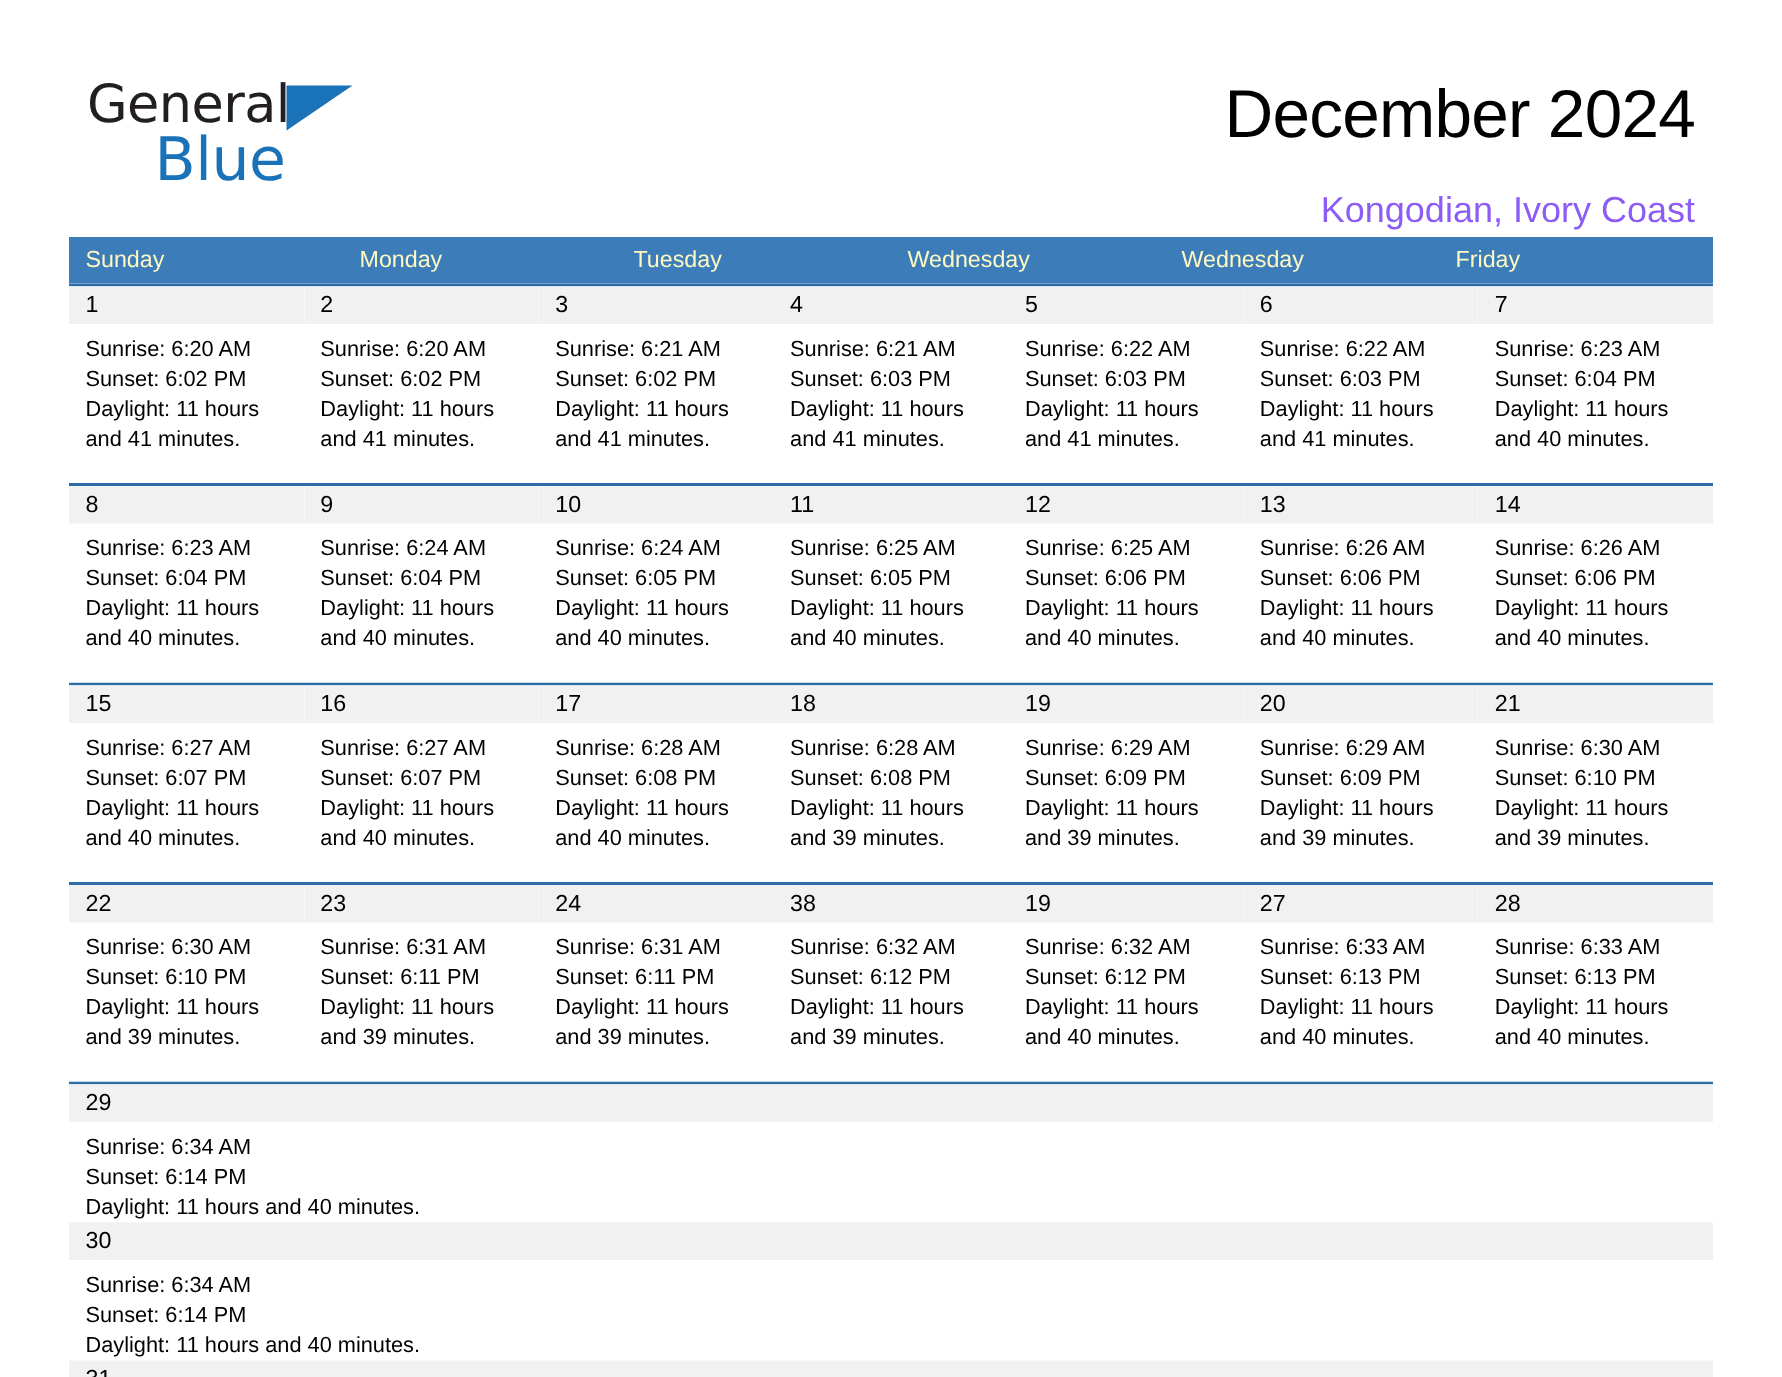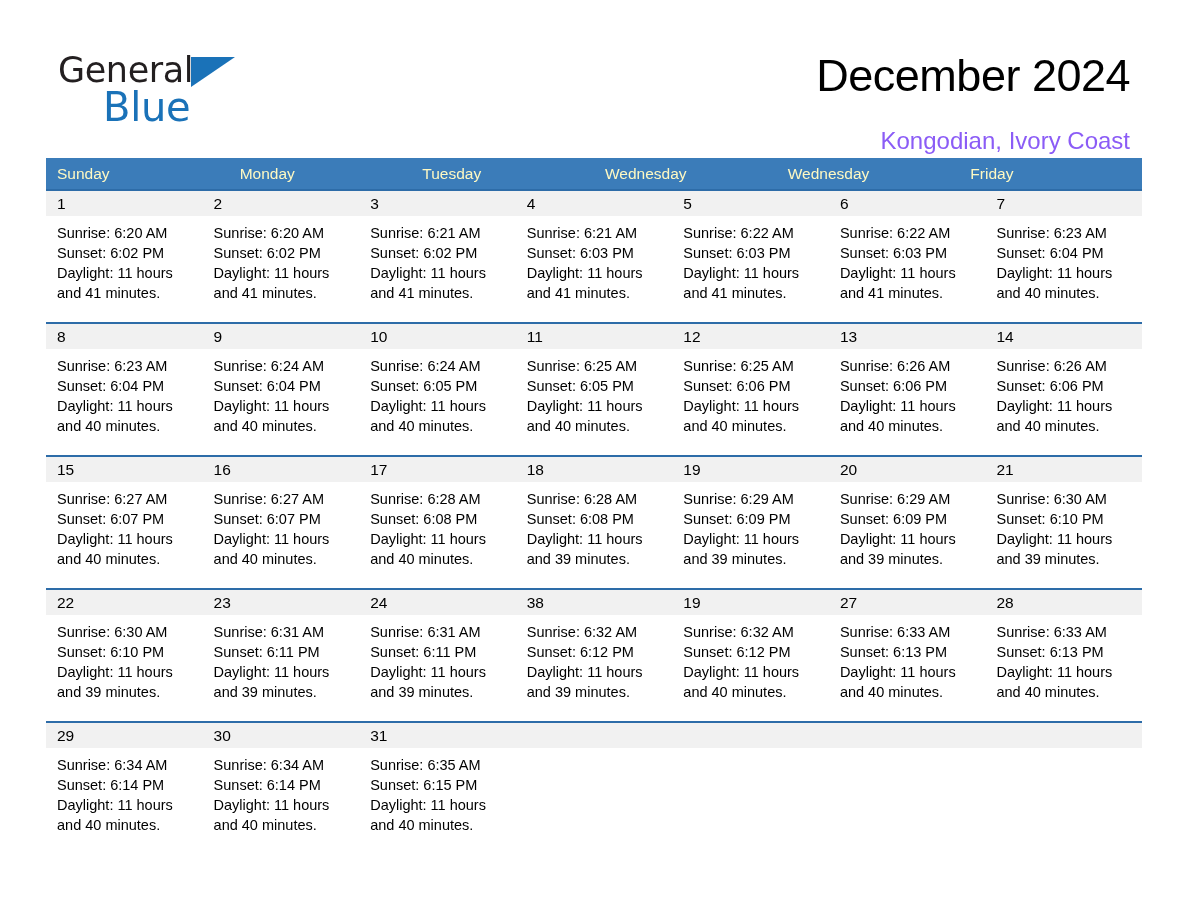--- a/index.html
+++ b/index.html
@@ -121,20 +121,21 @@
 
   .week-row {
     display: flex;
     border-top: 2px solid #2d6ca8;
     background: #ffffff;
     height: 133px;
     box-sizing: border-box;
   }
   .week-row.last {
     height: 120px;
+    flex-direction: column;
   }
   .day-cell {
     flex: 1 1 0;
     min-width: 0;
     box-sizing: border-box;
     position: relative;
     background: #ffffff;
   }
   .day-number-band {
     background: #f1f1f1;

